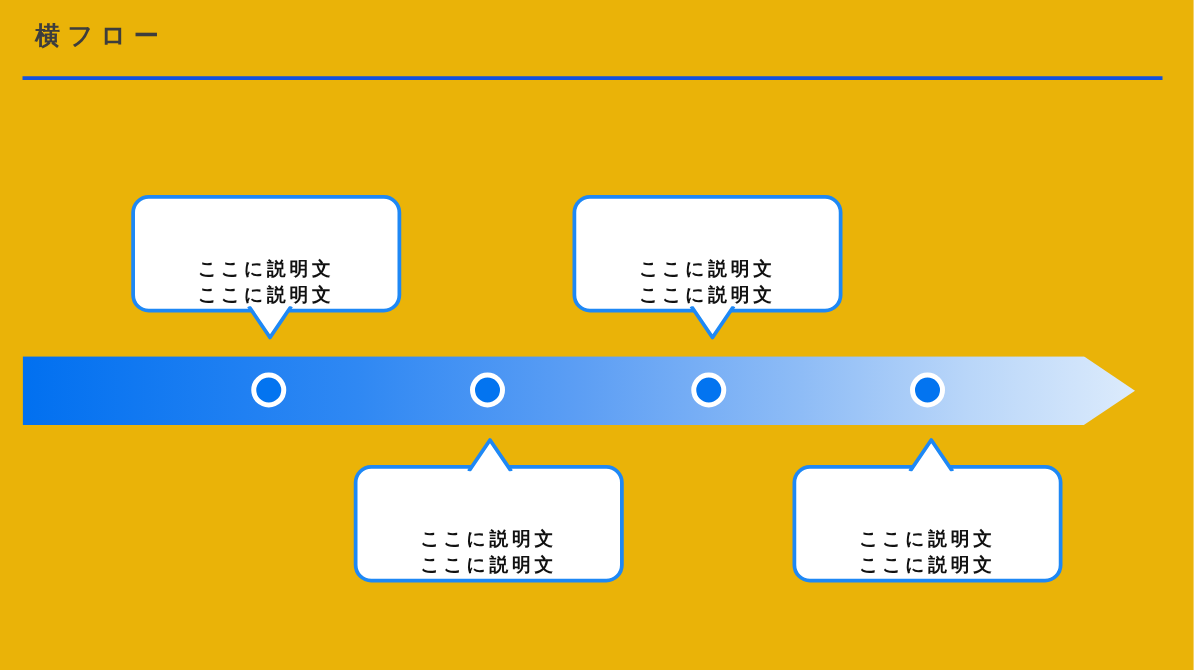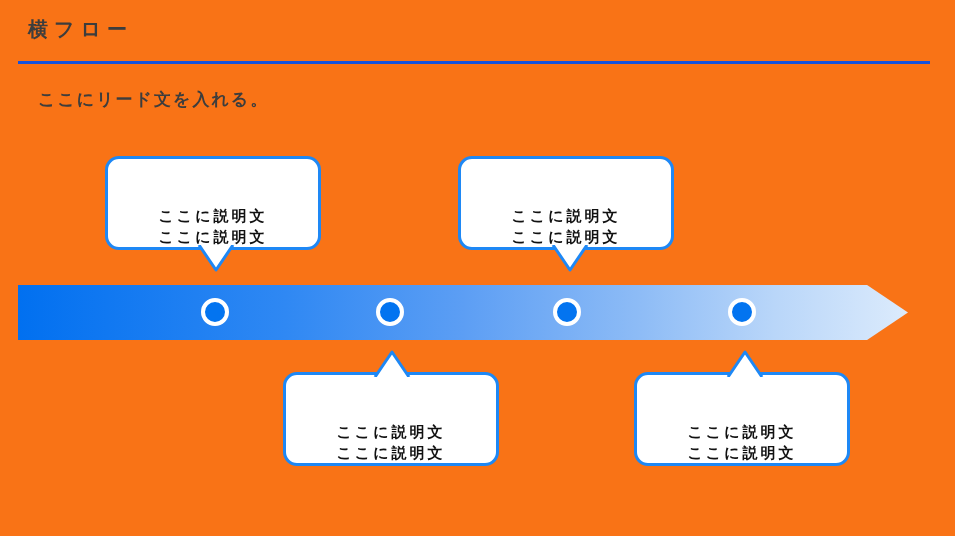--- a/index.html
+++ b/index.html
@@ -4,21 +4,21 @@
 <style>
   html, body {
     margin: 0;
     padding: 0;
     background: #ffffff;
   }
   .slide {
     position: relative;
     width: 955px;
     height: 536px;
-    background: #f97316;
+    background: #eab308;
     overflow: hidden;
     font-family: "Liberation Sans", "DejaVu Sans", sans-serif;
   }
 
   
   .page-title {
     position: absolute;
     left: 28px;
     top: 16px;
     font-size: 20px;
@@ -120,21 +120,20 @@
   .tail-c3 { left: 89px; }
   .tail-c4 { left: 88px; }
 </style>
 </head>
 <body>
 
 <div class="slide">
 
   <div class="page-title">横フロー</div>
   <div class="title-divider"></div>
-  <div class="lead-text">ここにリード文を入れる。</div>
 
   <div class="flow-arrow-bar"></div>
 
   <div class="step-marker marker-1"></div>
   <div class="step-marker marker-2"></div>
   <div class="step-marker marker-3"></div>
   <div class="step-marker marker-4"></div>
 
   <div class="callout callout-1">
     <div class="callout-line">ここに説明文</div>

